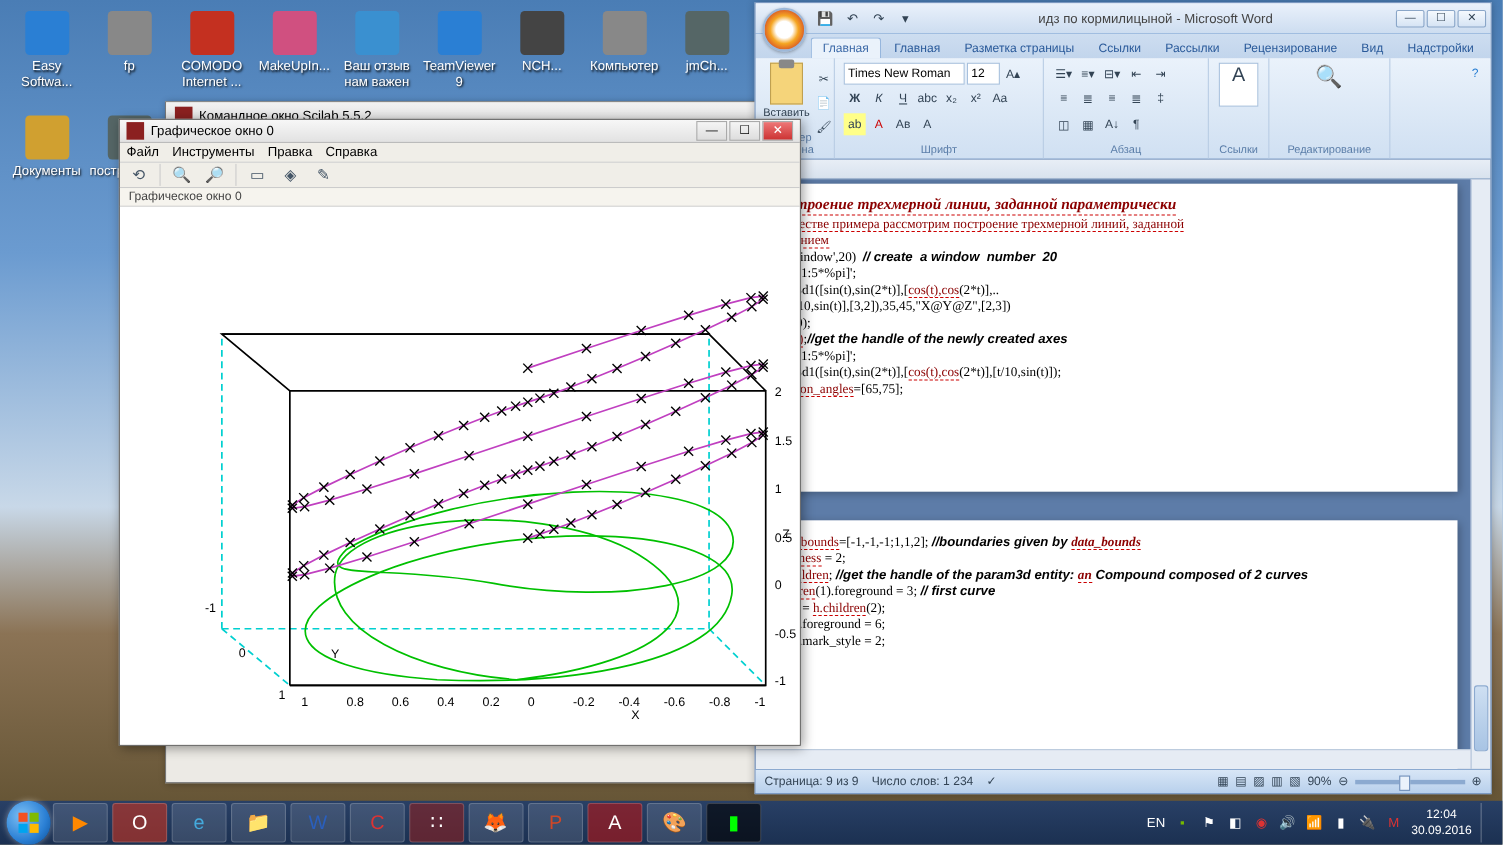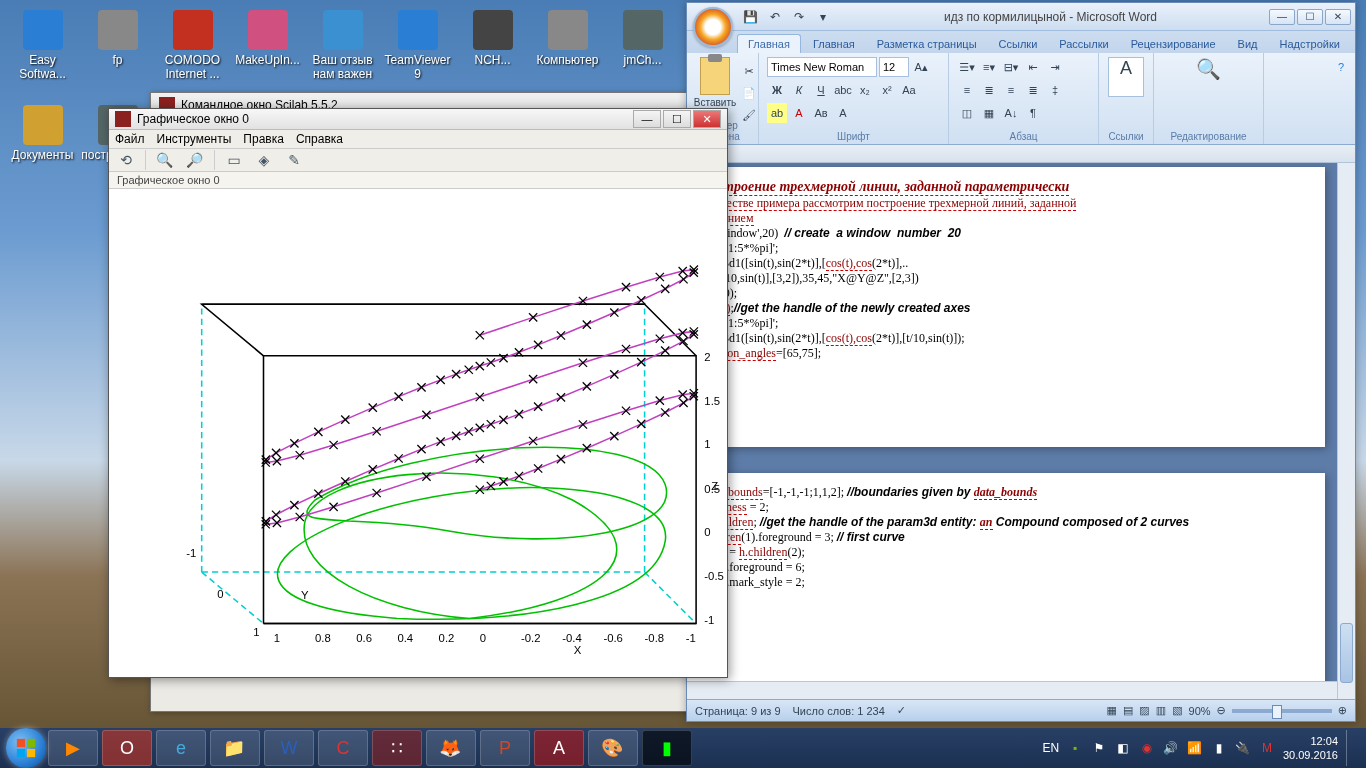--- a/index.html
+++ b/index.html
@@ -64,21 +64,21 @@
 .scilab-console .ct { height: 24px; background: linear-gradient(#f2f2f2, #ddd); font-size: 12px; padding: 4px 8px; display: flex; align-items: center; }
 .scilab-console .ico { width: 16px; height: 16px; background: #8b2020; margin-right: 6px; }
 
 
 .taskbar { position: absolute; bottom: 0; left: 0; right: 0; height: 40px; background: linear-gradient(rgba(30,60,110,.85), rgba(20,45,85,.9)); display: flex; align-items: center; padding: 0 6px; }
 .start-orb { width: 40px; height: 40px; border-radius: 50%; background: radial-gradient(circle at 35% 35%, #7cc0f5, #2a7fd4 60%, #0a4a90); box-shadow: 0 0 6px rgba(255,255,255,.4); display: flex; align-items: center; justify-content: center; }
 .start-orb svg { width: 22px; height: 22px; }
 .task-btn { width: 50px; height: 36px; margin: 0 2px; background: rgba(255,255,255,.12); border: 1px solid rgba(255,255,255,.18); border-radius: 3px; display: flex; align-items: center; justify-content: center; font-size: 18px; }
 .tray { margin-left: auto; display: flex; align-items: center; gap: 8px; color: #fff; font-size: 11px; padding-right: 6px; }
 .tray-icon { width: 16px; height: 16px; display: flex; align-items: center; justify-content: center; font-size: 12px; }
-.clock { text-align: right; line-height: 1.3; }
+.clock { text-align: center; line-height: 1.3; }
 
 .vscroll { position: absolute; right: 0; top: 18px; bottom: 0; width: 18px; background: #e6ecf4; border-left: 1px solid #b8c8dc; }
 .vscroll .thumb { position: absolute; left: 2px; right: 2px; top: 460px; height: 60px; background: linear-gradient(#cedff2, #a8c4e4); border: 1px solid #8caad0; border-radius: 3px; }
 .hscroll { position: absolute; left: 0; right: 18px; bottom: 0; height: 18px; background: #e6ecf4; border-top: 1px solid #b8c8dc; }
 
 </style>
 </head>
 <body>
 
 <div class="desktop-bg"></div>

